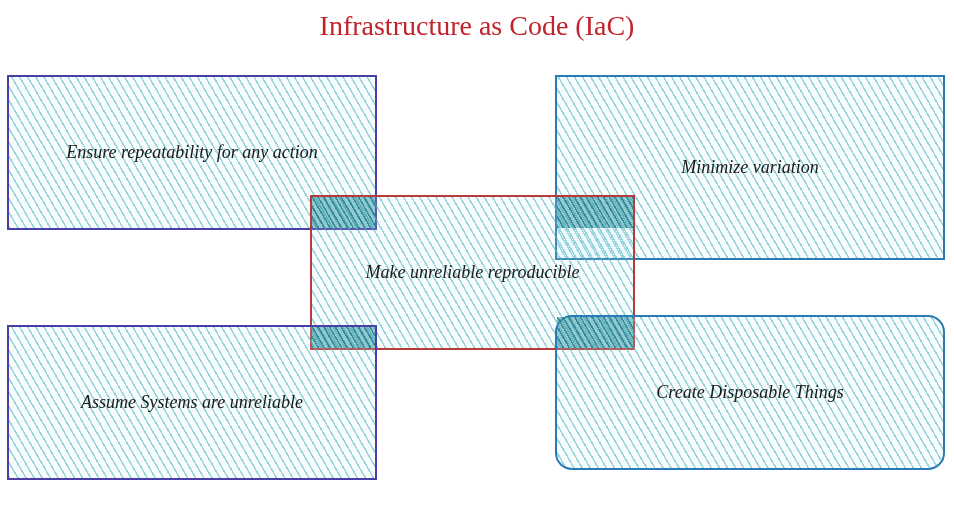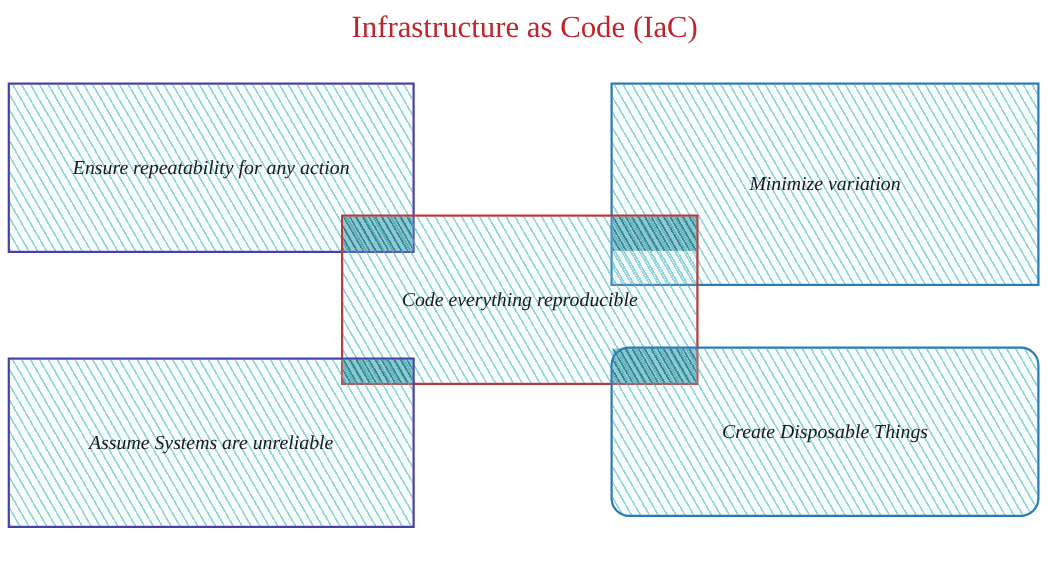--- a/index.html
+++ b/index.html
@@ -85,21 +85,21 @@
 
 <div class="box purple" style="left:7px; top:75px; width:370px; height:155px;">
   <span class="label">Ensure repeatability for any action</span>
 </div>
 
 <div class="box blue" style="left:555px; top:75px; width:390px; height:185px;">
   <span class="label">Minimize variation</span>
 </div>
 
 <div class="box red" style="left:310px; top:195px; width:325px; height:155px;">
-  <span class="label">Code everything reproducible</span>
+  <span class="label">Make unreliable reproducible</span>
 </div>
 
 <div class="box purple" style="left:7px; top:325px; width:370px; height:155px;">
   <span class="label">Assume Systems are unreliable</span>
 </div>
 
 <div class="box blue" style="left:555px; top:315px; width:390px; height:155px;border-radius:17px;">
   <span class="label">Create Disposable Things</span>
 </div>
 

